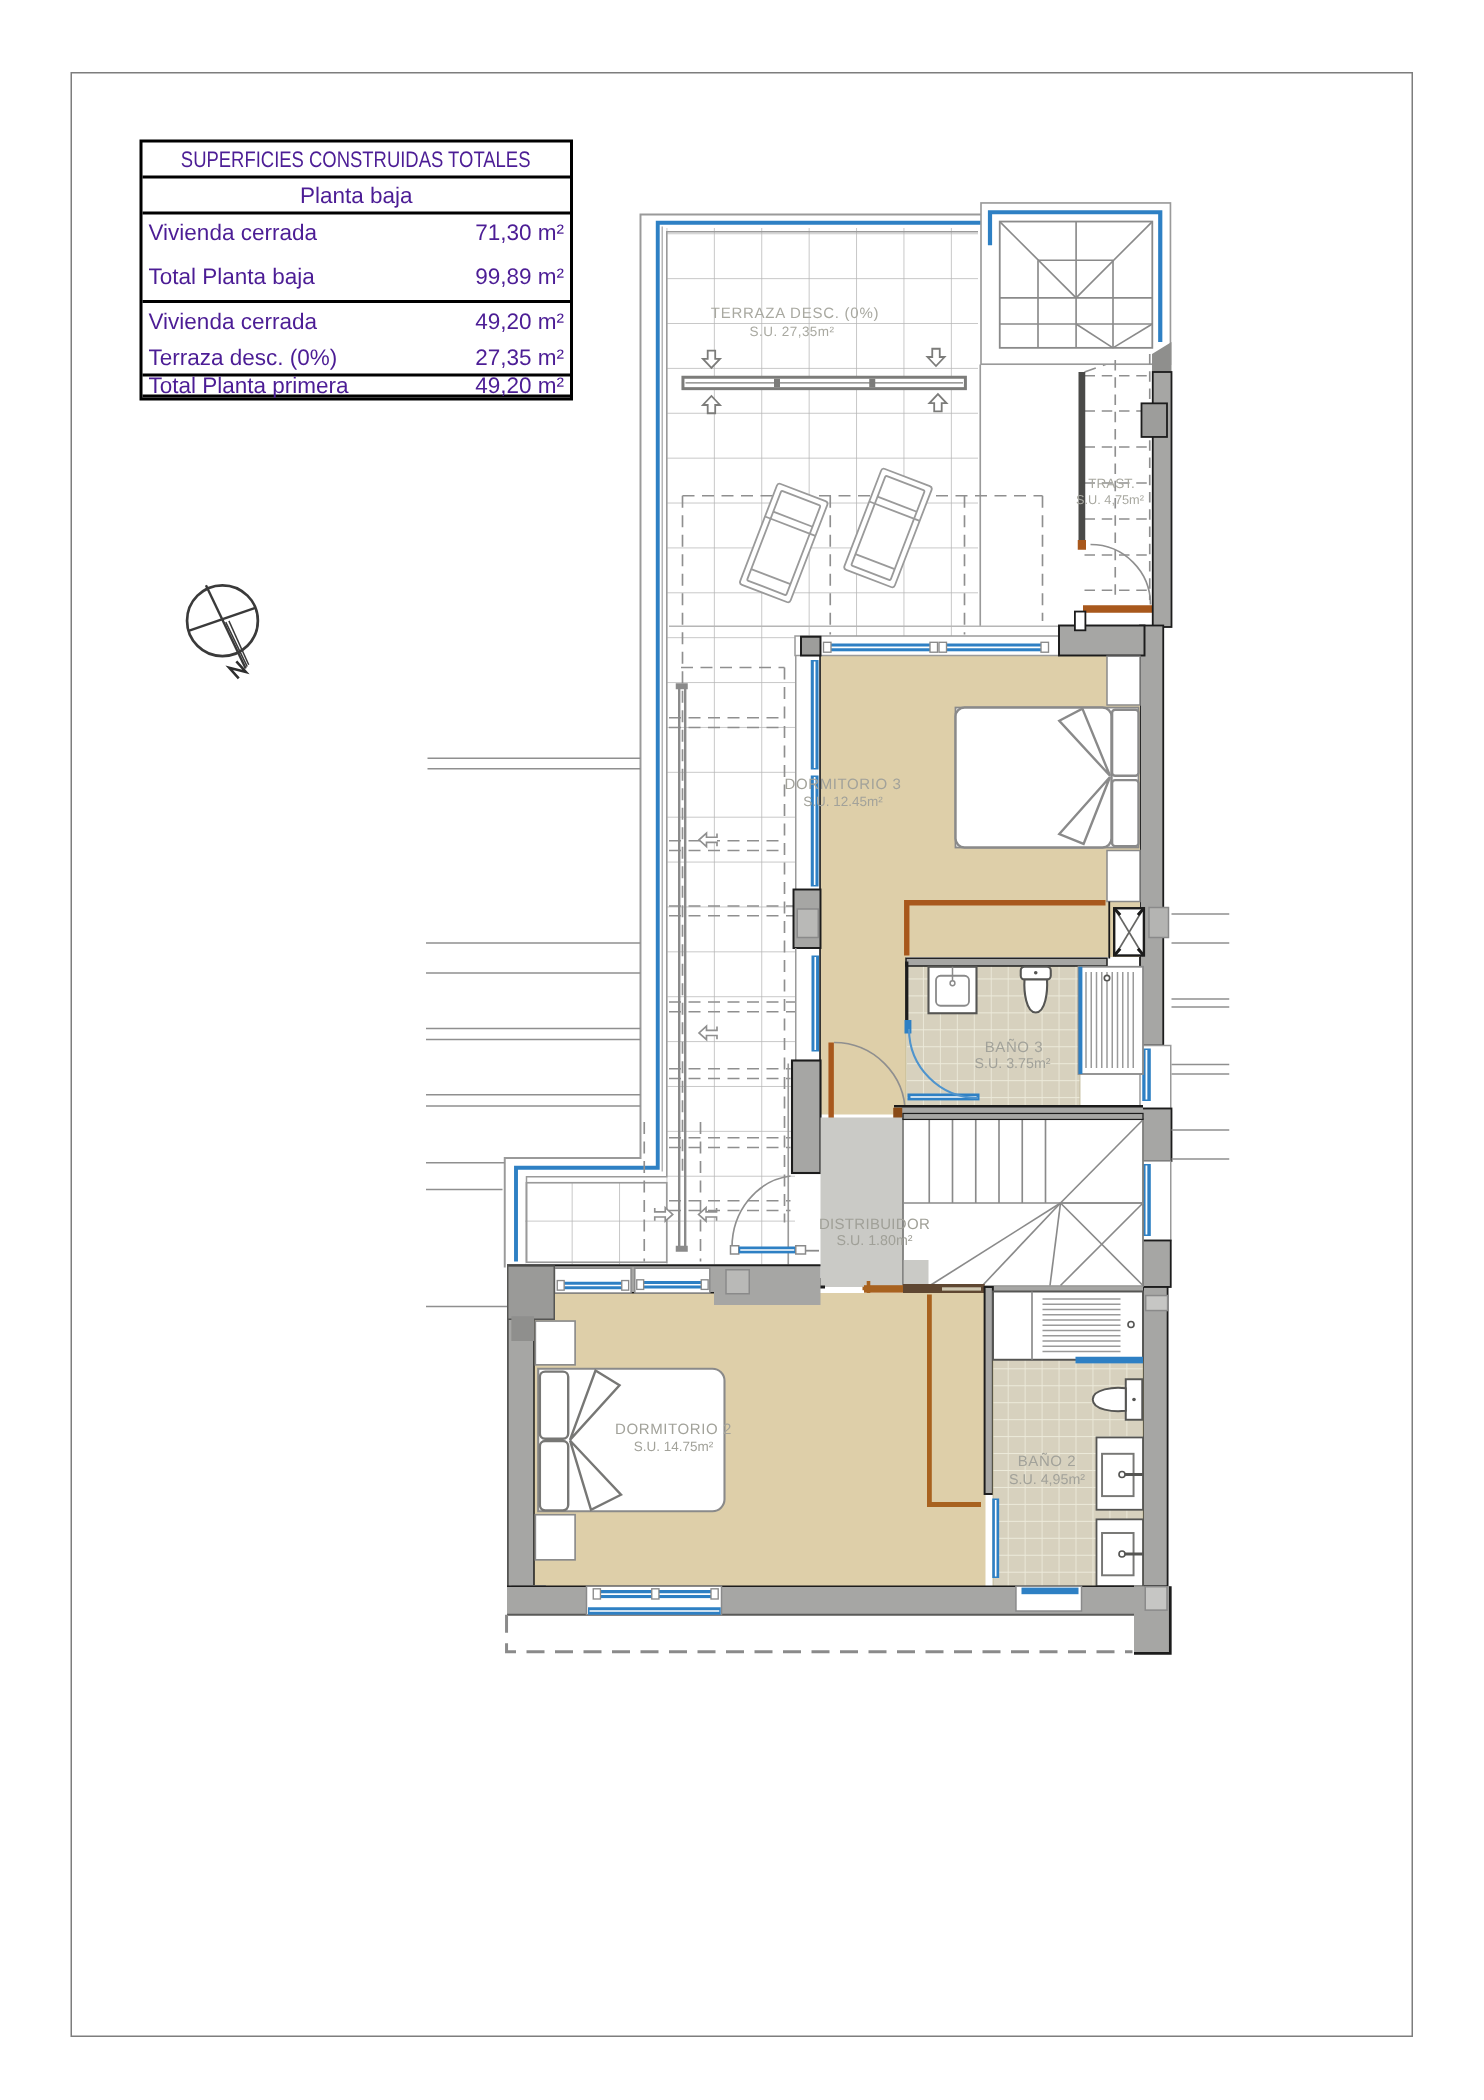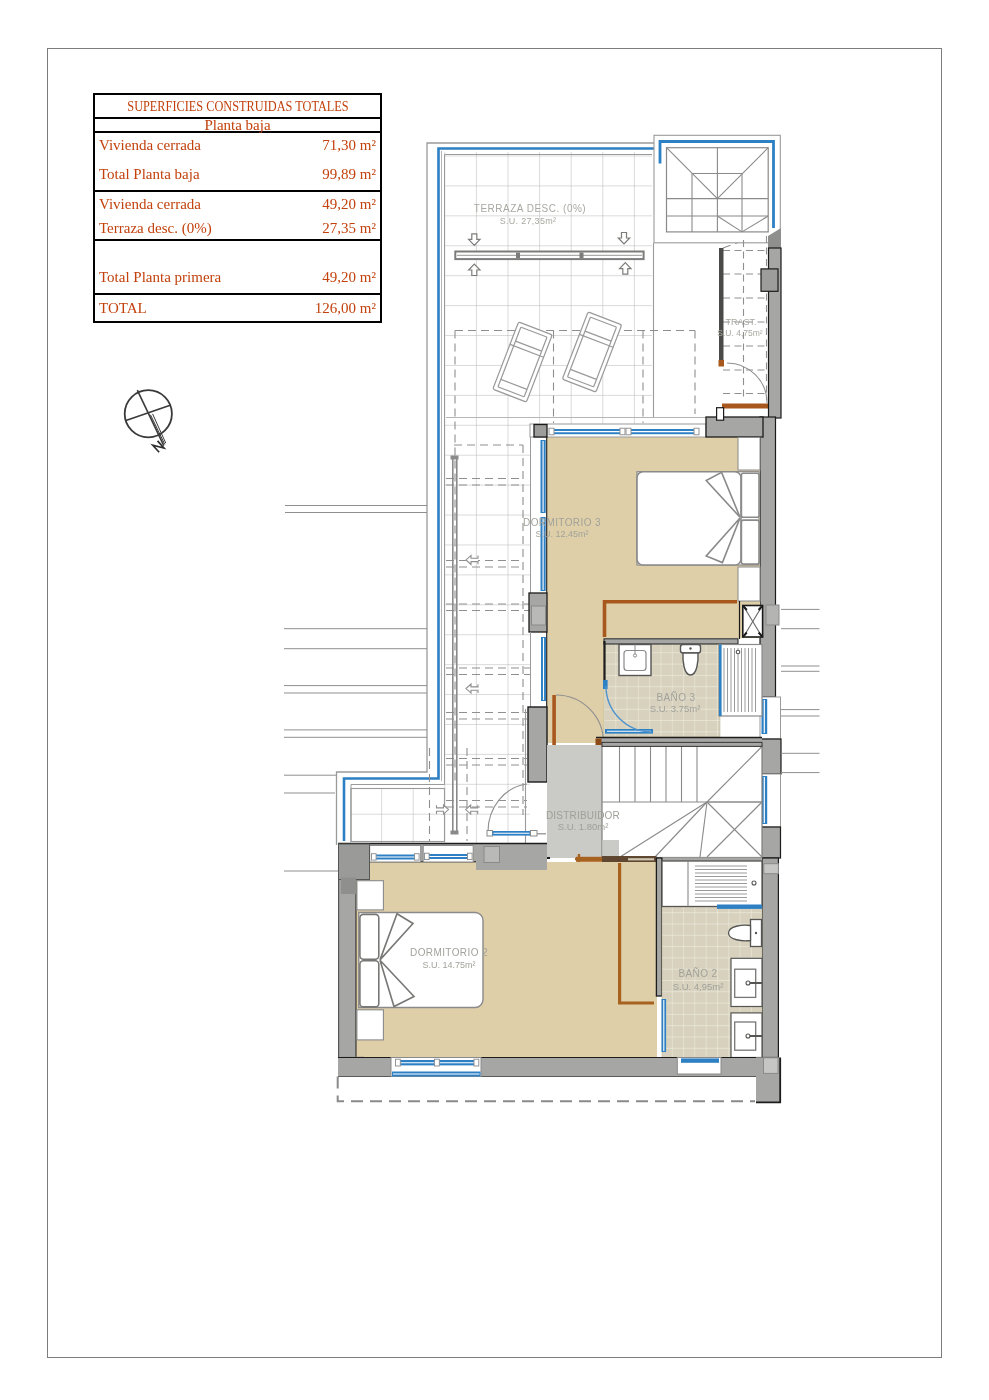--- a/index.html
+++ b/index.html
@@ -1,38 +1,38 @@
 <!DOCTYPE html>
 <html><head>
 <meta charset="utf-8">
 <style>
   html,body{margin:0;padding:0;background:#ffffff;}
   body{width:989px;height:1400px;position:relative;font-family:"Liberation Sans",sans-serif;}
   .abs{position:absolute;}
   
-  #tbl{position:absolute;left:93px;top:93px;width:285px;border:2px solid #000;background:#fff;font-size:15px;color:#c2410c;font-family:Liberation Serif, serif;}
+  #tbl{position:absolute;left:93px;top:93px;width:285px;border:2px solid #000;background:#fff;font-size:15px;color:#4c1d95;}
   #tbl .row{box-sizing:border-box;display:flex;align-items:center;border-bottom:2px solid #000;padding:0 4px;white-space:nowrap;}
   #tbl .row.nb{border-bottom:none;gap:23px;}
   #tbl .row.last{border-bottom:none;}
   #tbl .c{justify-content:center;}
   #tbl .l{flex:1;text-align:left;}
   #tbl .r{}
 </style>
 </head>
 <body>
 
 <div class="abs" style="left:47px;top:48px;width:893px;height:1308px;border:1px solid #7d7d7d;"></div>
 
 <div id="tbl">
 
   <div class="row c" style="height:24px;">
       <span style="transform:scaleX(0.82);transform-origin:center;">SUPERFICIES CONSTRUIDAS TOTALES</span>
     </div>
 
-  <div class="row c" style="height:14px;">Planta baja</div>
+  <div class="row c" style="height:24px;">Planta baja</div>
 
   <div class="row nb" style="height:25px;">
       <span class="l">Vivienda cerrada</span>
       <span class="r">71,30 m²</span>
     </div>
 
 
   <div class="row" style="height:34px;">
       <span class="l">Total Planta baja</span>
       <span class="r">99,89 m²</span>
@@ -42,29 +42,25 @@
   <div class="row nb" style="height:25px;">
       <span class="l">Vivienda cerrada</span>
       <span class="r">49,20 m²</span>
     </div>
 
   <div class="row" style="height:24px;">
       <span class="l">Terraza desc. (0%)</span>
       <span class="r">27,35 m²</span>
     </div>
 
-  <div class="row" style="height:34px;margin-top:20px;">
+  <div class="row" style="height:14px;">
       <span class="l">Total Planta primera</span>
       <span class="r">49,20 m²</span>
     </div>
 
-  <div class="row last" style="height:26px;">
-      <span class="l">TOTAL</span>
-      <span class="r">126,00 m²</span>
-    </div>
 </div>
 
 <svg class="abs" style="left:0;top:0;" width="989" height="1400" viewBox="0 0 989 1400">
 <defs>
   <pattern id="tgrid" x="444.3" y="155.5" width="31.6" height="29.92" patternUnits="userSpaceOnUse">
     <path d="M0,0 H31.6 M0,0 V29.92" stroke="#b6b6b6" stroke-width="1" fill="none"></path>
   </pattern>
   <pattern id="btile" x="604" y="641" width="11.3" height="11.3" patternUnits="userSpaceOnUse">
     <rect width="11.3" height="11.3" fill="#d7d1be"></rect>
     <path d="M0,0 H11.3 M0,0 V11.3" stroke="#eceada" stroke-width="1.2" fill="none"></path>

